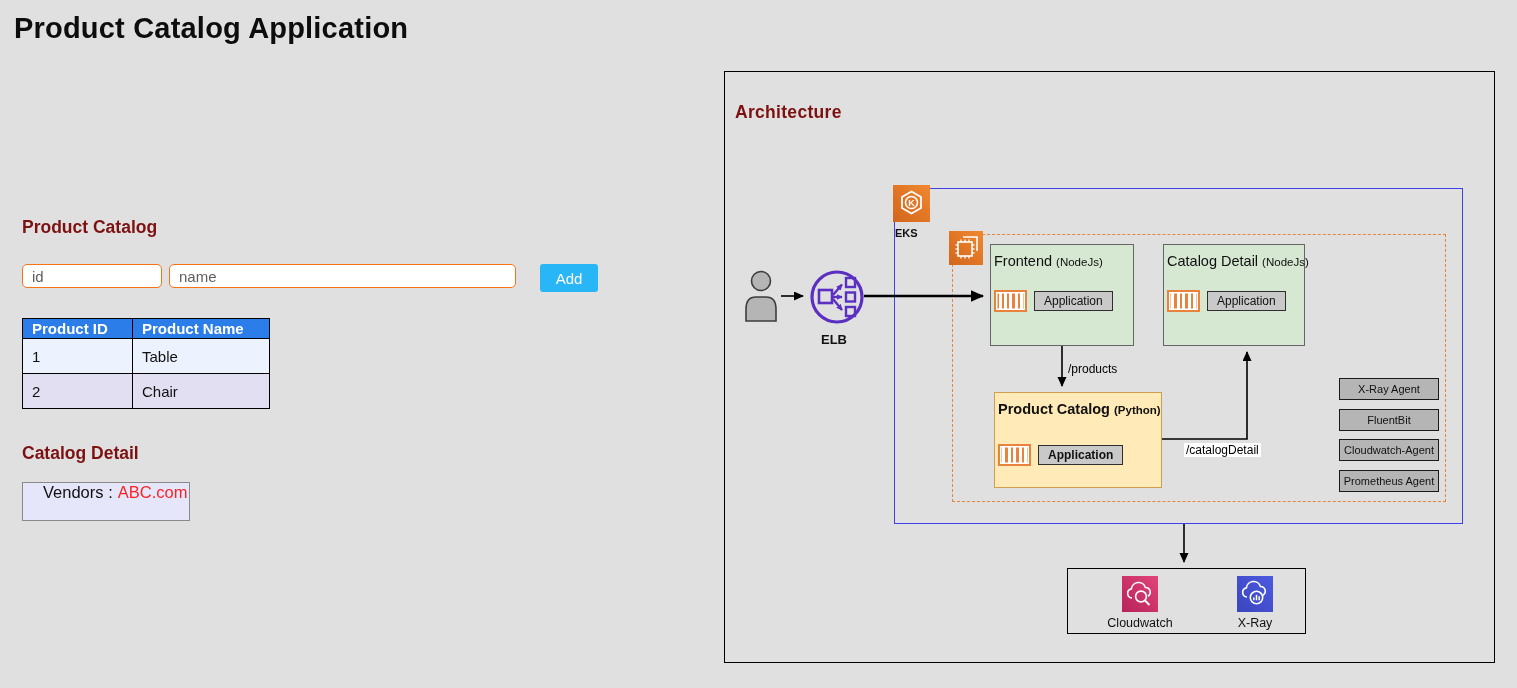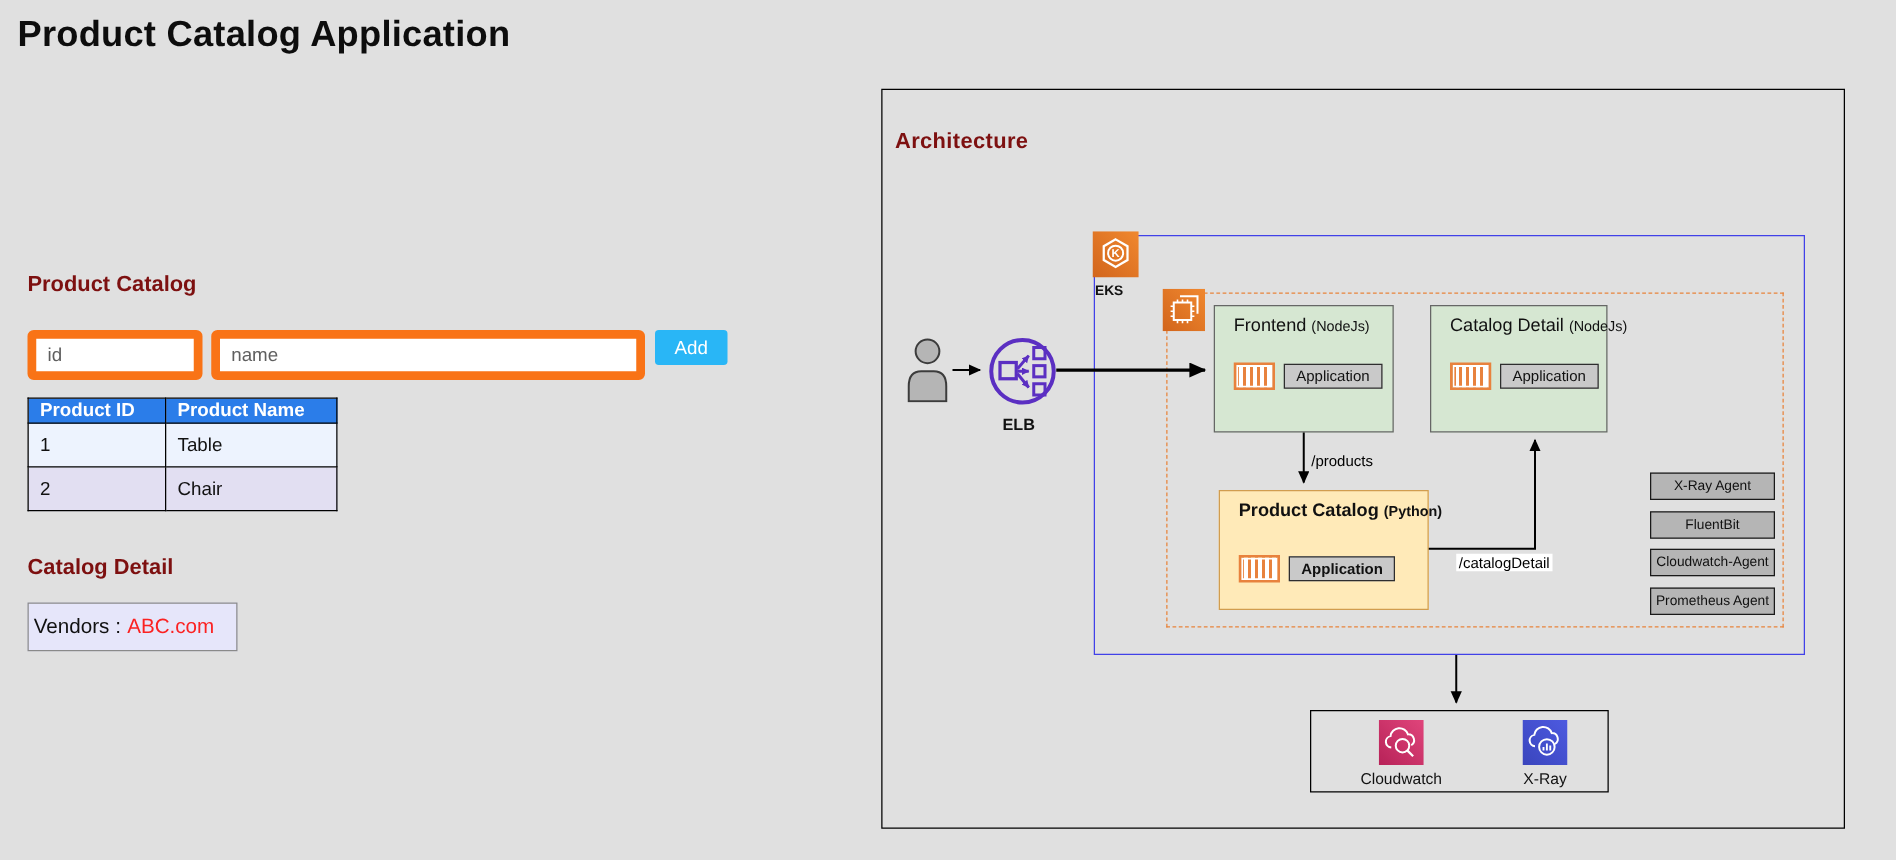--- a/index.html
+++ b/index.html
@@ -19,28 +19,28 @@
     letter-spacing: 0.2px;
   }
   .section-heading {
     font-size: 17.5px; font-weight: bold; color: #7d1010;
   }
   #pc-heading { left: 22px; top: 217px; }
   #cd-heading { left: 22px; top: 443px; }
 
   .form-row { left: 22px; top: 264px; height: 28px; display: flex; }
   .txt-input {
-    height: 40px; border: 7px solid #f97316; border-radius: 5px;
+    height: 24px; border: 1px solid #f97316; border-radius: 5px;
     background: #ffffff; font-size: 15px; padding: 0 9px;
     color: #404040; font-family: "Liberation Sans", sans-serif;
     outline: none;
   }
   .txt-input::placeholder { color: #5f5f5f; opacity: 1; }
   #id-input { width: 140px; margin-right: 7px; }
-  #name-input { width: 347px; margin-right: 8px; }
+  #name-input { width: 347px; margin-right: 24px; }
   .add-btn {
     width: 58px; height: 28px; border: none; border-radius: 3px;
     background: #29b6f6; color: #ffffff; font-size: 15px;
     font-family: "Liberation Sans", sans-serif; cursor: pointer;
   }
 
   .product-table {
     left: 22px; top: 318px;
     border-collapse: collapse;
     font-size: 15px; color: #111;
@@ -56,27 +56,27 @@
   .product-table td { height: 35px; }
   .col-id { width: 110px; }
   .col-name { width: 137px; }
   .row-a td { background: #edf3fe; }
   .row-b td { background: #e2dff2; }
 
   .vendors-box {
     left: 22px; top: 482px; width: 168px; height: 39px;
     background: #e6e6fa; border: 1px solid #8a8a8a;
     font-size: 16.5px; color: #111;
-    display: flex; align-items: center; padding-left: 4px;
+    display: flex; align-items: flex-start; padding-left: 20px;
   }
   .vendor-name { color: #fb2222; margin-left: 5px; }
 
   
   .arch-panel {
-    left: 705px; top: 71px; width: 771px; height: 592px;
+    left: 724px; top: 71px; width: 771px; height: 592px;
     border: 1.5px solid #000;
   }
   .arch-title {
     left: 10px; top: 30px;
     font-size: 17.5px; font-weight: bold; color: #7d1010;
     letter-spacing: 0.3px;
   }
 
   .cluster-box {
     left: 169px; top: 116px; width: 569px; height: 336px;
@@ -86,21 +86,21 @@
     left: 227px; top: 162px; width: 494px; height: 268px;
     border: 1.5px dashed #e8833a;
   }
 
   .icon-badge { display: block; }
   #eks-icon { left: 168px; top: 113px; }
   .eks-label { left: 170px; top: 155px; font-size: 11px; font-weight: bold; color: #111; }
   #pod-icon { left: 224px; top: 159px; }
 
   .service-box {
-    border: 1px solid #666666; padding: 8px 0 0 15px;
+    border: 1px solid #666666; padding: 8px 0 0 3px;
   }
   .service-green { background: #d6e7d2; }
   .service-yellow { background: #ffeab8; border-color: #d19d4f; }
   #frontend-box { left: 265px; top: 172px; width: 144px; height: 102px; }
   #catalogdetail-box { left: 438px; top: 172px; width: 142px; height: 102px; }
   #productcatalog-box { left: 269px; top: 320px; width: 168px; height: 96px; font-weight: bold; }
   .service-title { font-size: 14.5px; color: #111; white-space: nowrap; }
   .service-runtime { font-size: 11.5px; }
   .service-body { display: flex; align-items: center; margin-top: 21px; }
   #productcatalog-box .service-body { margin-top: 27px; }

